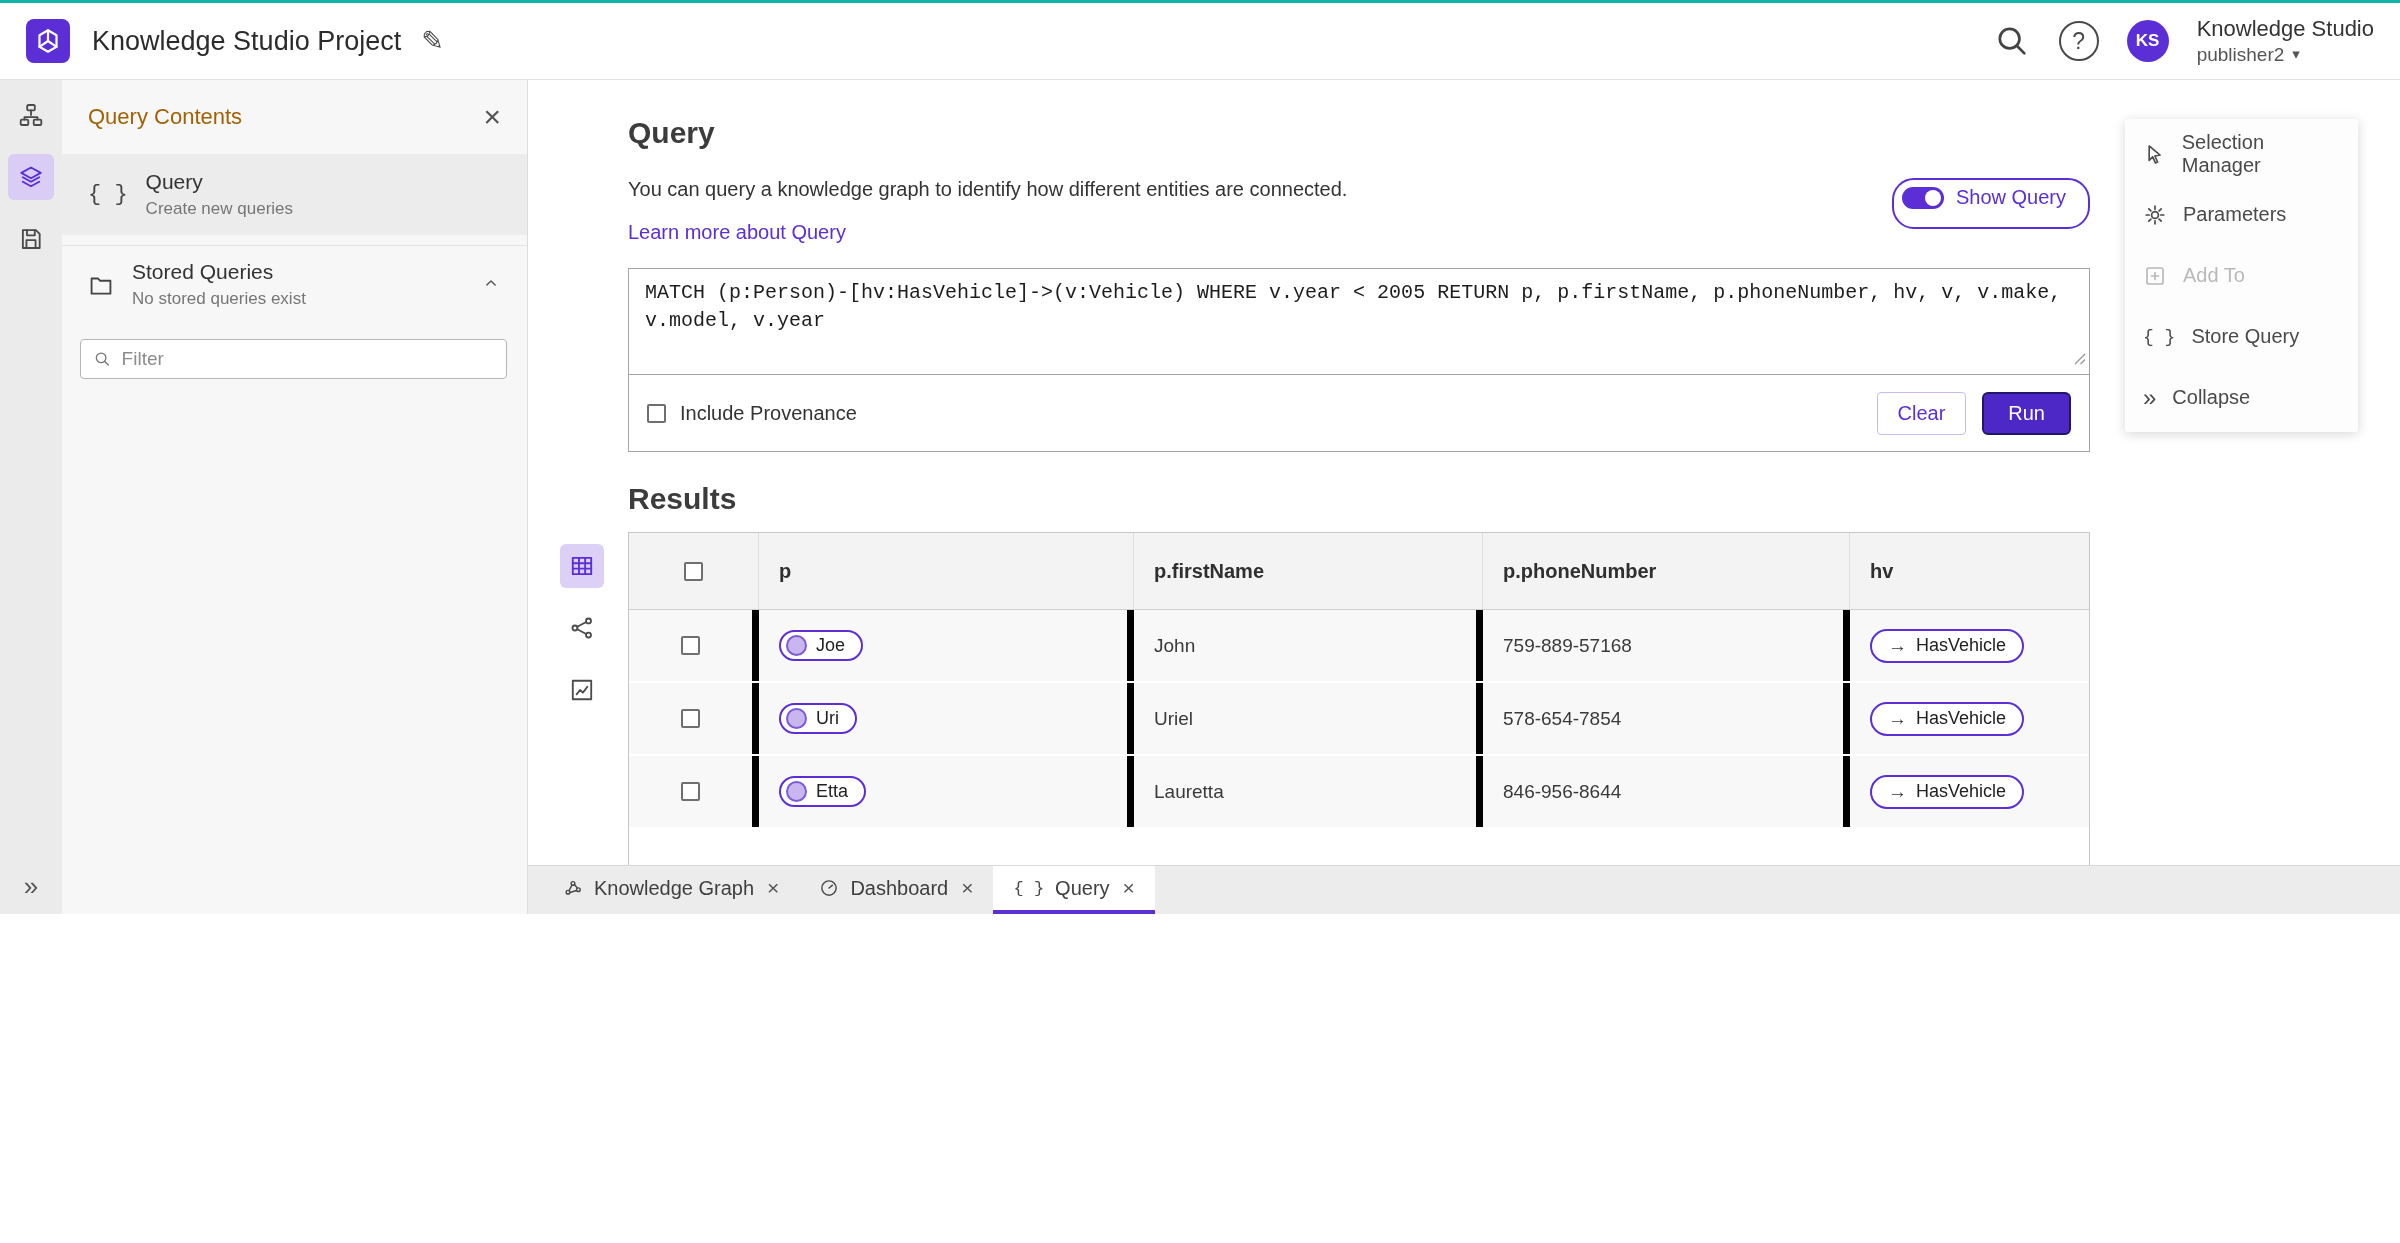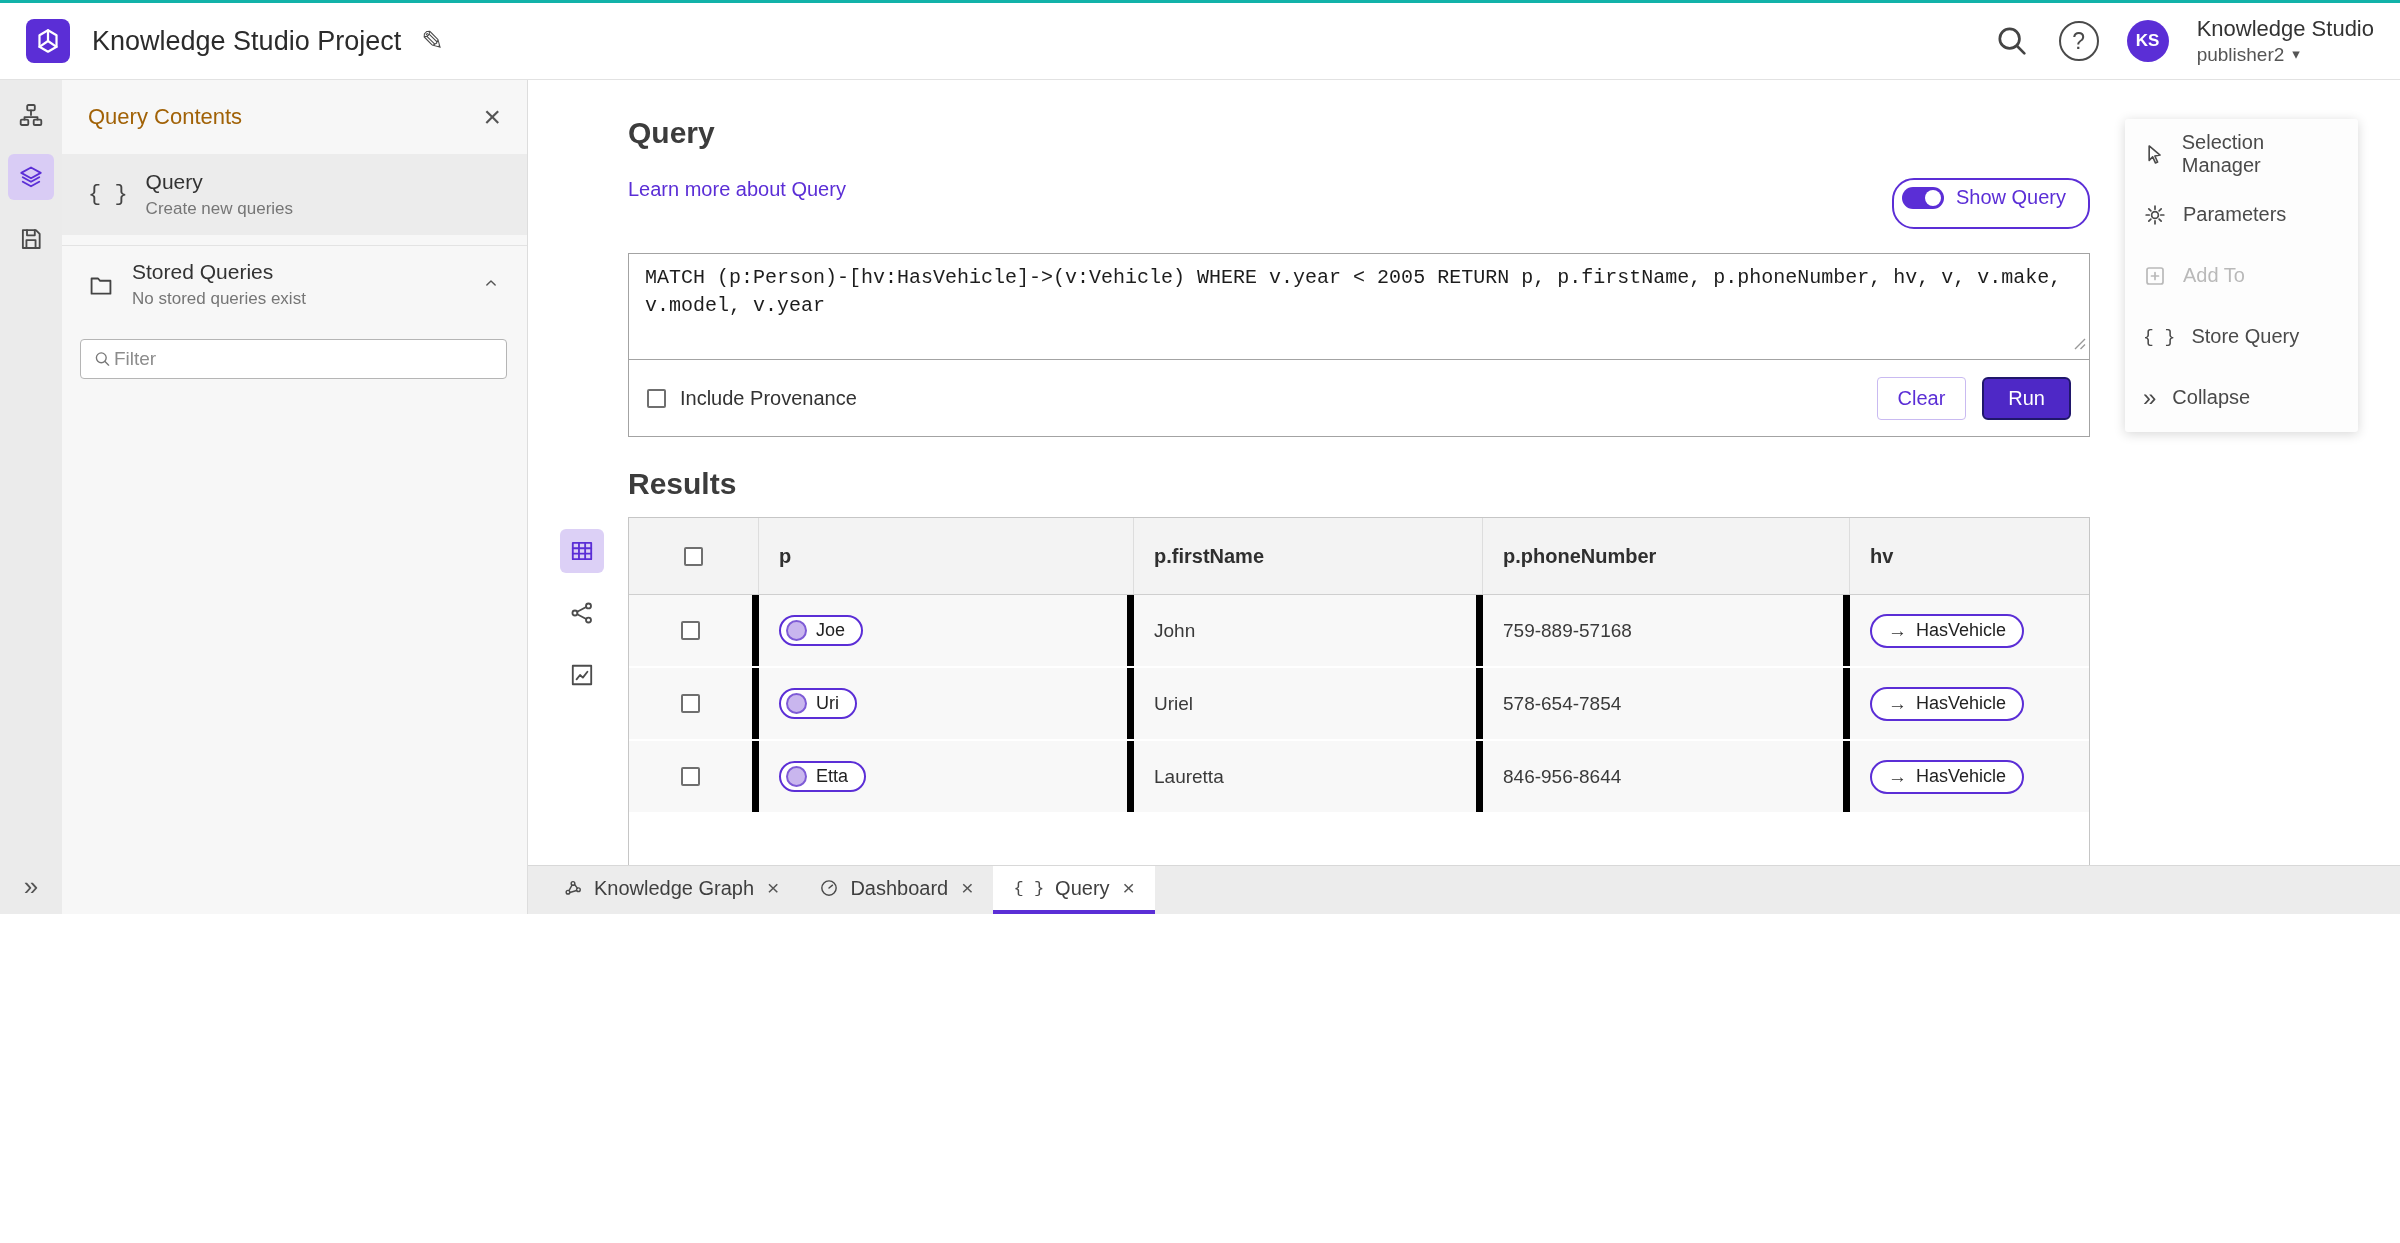--- a/index.html
+++ b/index.html
@@ -36,21 +36,21 @@
   .sidebar { width: 466px; background: #f7f7f7; border-right: 1px solid #ddd; display: flex; flex-direction: column; flex: 0 0 auto; }
   .sidebar-header { height: 74px; display: flex; align-items: center; justify-content: space-between; padding: 0 26px; }
   .sidebar-title { font-size: 22px; font-weight: 400; color: #a16207; }
   .close-x { font-size: 30px; color: #555; background: none; border: none; cursor: pointer; line-height: 1; }
   .query-item { background: #ececec; padding: 16px 26px; display: flex; align-items: center; gap: 18px; cursor: pointer; }
   .braces-glyph { font-family: "Liberation Mono", monospace; font-size: 22px; color: #444; white-space: pre; }
   .item-label { font-size: 21px; color: #333; }
   .item-desc { font-size: 17px; color: #767676; margin-top: 5px; }
   .stored-header { margin-top: 10px; border-top: 1px solid #e3e3e3; padding: 14px 26px; display: flex; align-items: center; gap: 18px; cursor: pointer; }
   .stored-header .chev { margin-left: auto; color: #555; }
-  .filter-box { margin: 16px 20px 0 18px; height: 40px; background: #fff; border: 1px solid #b5b5b5; border-radius: 4px; display: flex; align-items: center; padding: 0 12px; gap: 2px; }
+  .filter-box { margin: 16px 20px 0 18px; height: 40px; background: #fff; border: 1px solid #b5b5b5; border-radius: 4px; display: flex; align-items: center; padding: 0 12px; gap: 10px; }
   .filter-box input { border: none; outline: none; background: transparent; font-size: 19px; color: #333; width: 100%; font-family: "Liberation Sans", sans-serif; }
   .filter-box input::placeholder { color: #8c8c8c; }
 
   
   .main-col { flex: 1; display: flex; flex-direction: column; background: #fff; min-width: 0; }
   .main-scroll { flex: 1; position: relative; padding: 36px 0 0 100px; overflow: hidden; }
   .content { width: 1462px; }
 
   .page-h1 { font-size: 30px; font-weight: 700; color: #3c3c3c; margin-bottom: 28px; }
   .desc-row { display: flex; justify-content: space-between; align-items: flex-start; }
@@ -223,20 +223,21 @@
       </div>
     </div>
 
     <div class="main-col">
       <div class="main-scroll">
         <div class="content">
           <div class="page-h1">Query</div>
 
           <div class="desc-row">
             <div>
+              <p class="desc-text">You can query a knowledge graph to identify how different entities are connected.</p>
               <a class="learn-link">Learn more about Query</a>
             </div>
             <div class="toggle-pill">
               <span class="switch-track">
                   <span class="switch-knob"></span>
                 </span>
               <span>Show Query</span>
             </div>
           </div>
 

